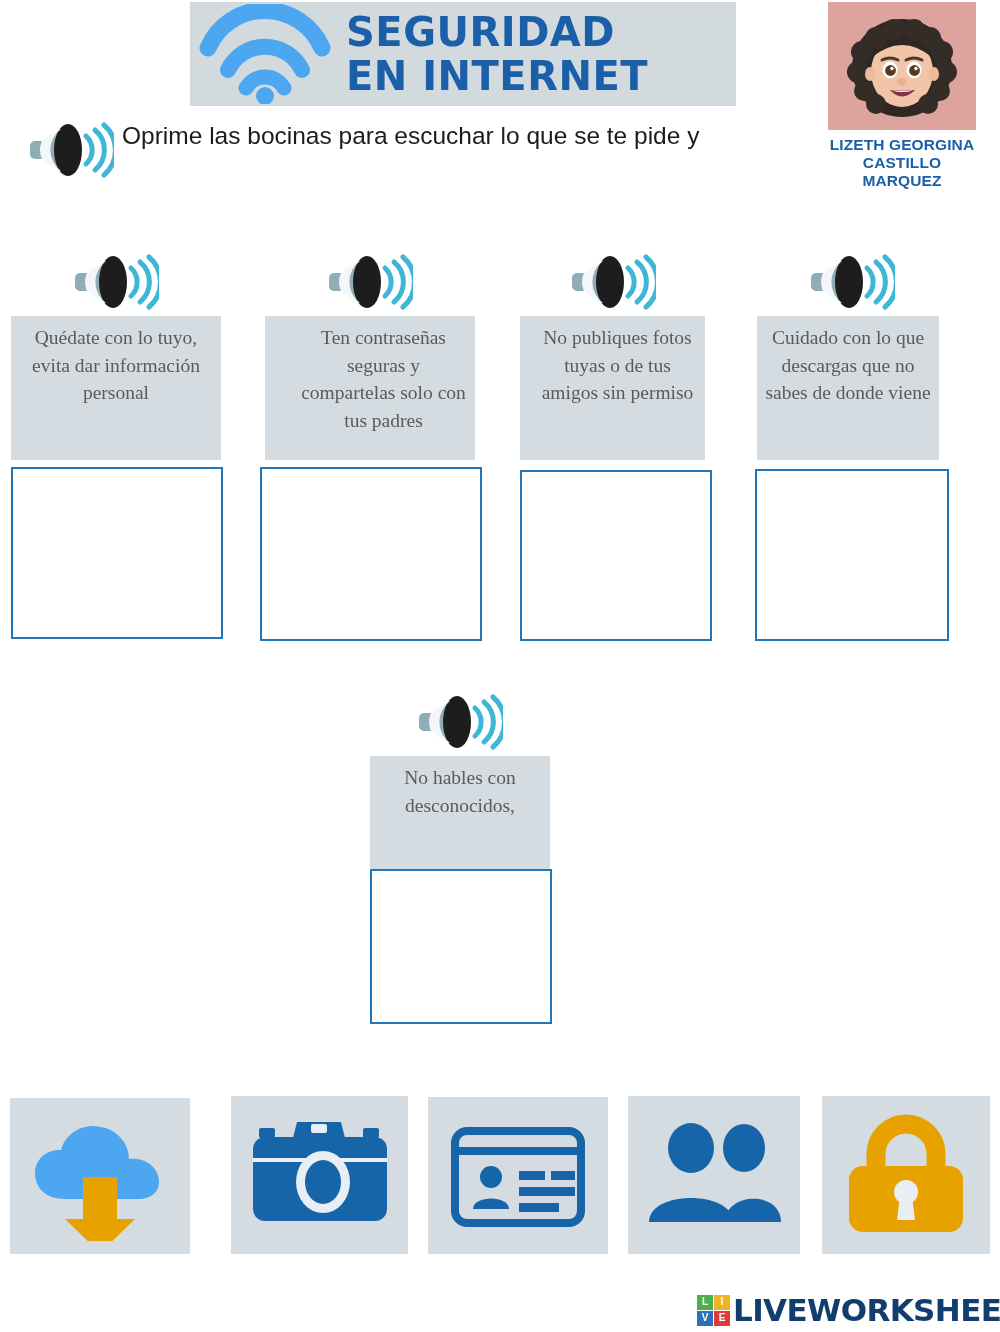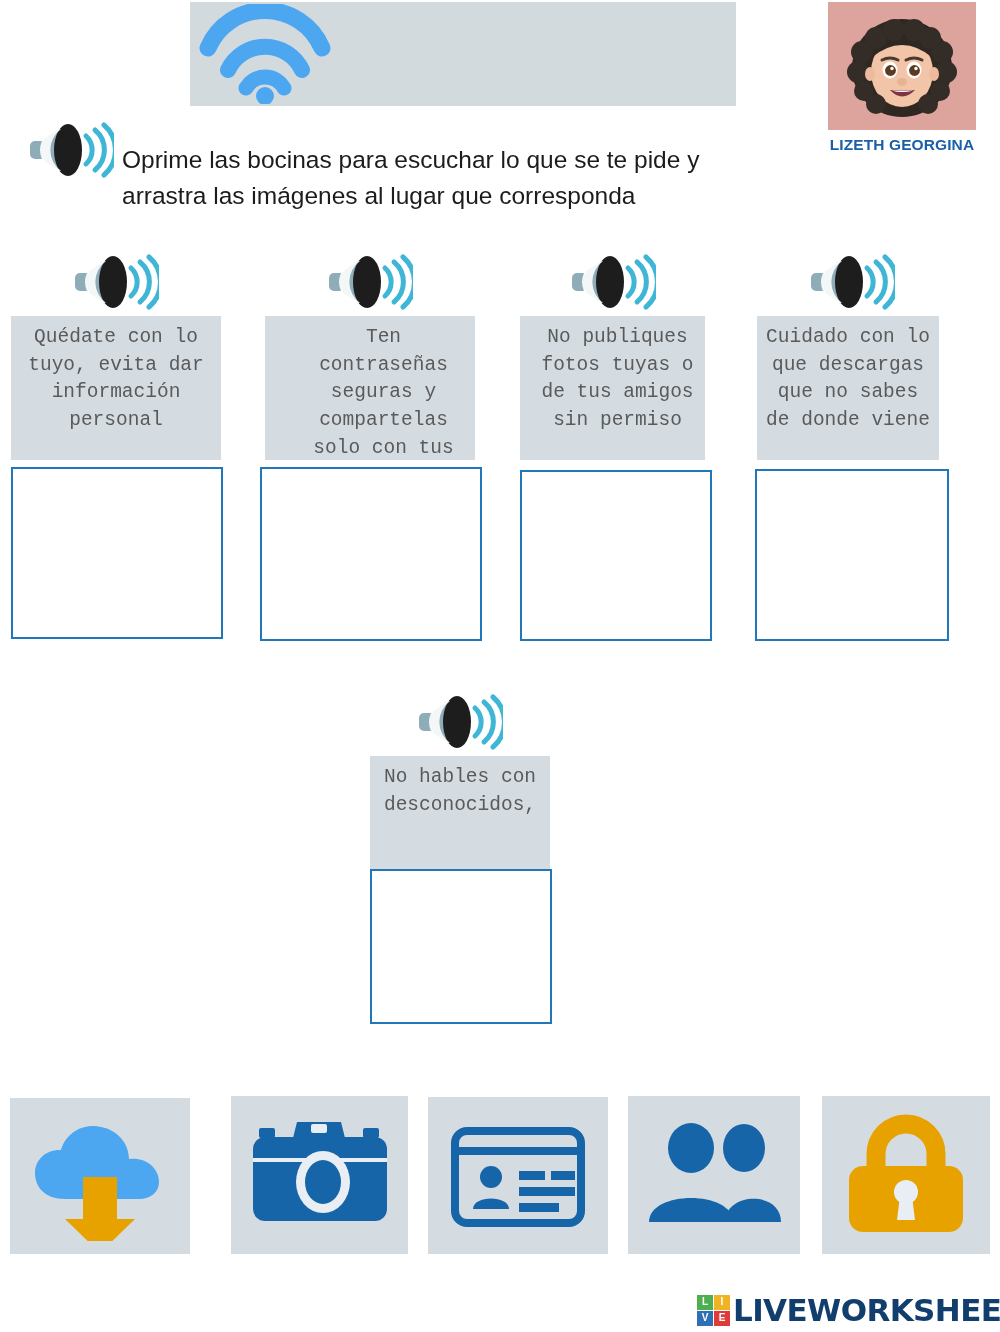--- a/index.html
+++ b/index.html
@@ -41,32 +41,31 @@
 
   
   .instr {
     position: absolute; left: 28px; top: 118px; width: 760px;
     display: flex; align-items: flex-start;
   }
   .instr-spk { flex: 0 0 86px; margin-top: 2px; }
   .instr-text {
     font-size: 24.5px; color: #1c1c1c; line-height: 1.45; margin-left: 8px;
     font-family: "Liberation Sans", sans-serif;
-    margin-top: 24px;
   }
 
   
   .card { position: absolute; }
   .card-spk { position:absolute; left:50%; transform:translateX(-50%); top:0; }
   .card-text {
     position: absolute; top: 64px; left: 0;
     background: #d5dce1; color: #5a5a5a;
     text-align: center; font-size: 19.5px; line-height: 1.42;
     padding: 8px 6px 6px 6px;
-    font-family: Liberation Mono, monospace;
+    font-family: Liberation Serif, serif;
     overflow: hidden;
   }
   .dropzone {
     position: absolute; background: #ffffff;
     border: 2px solid #2277b8;
   }
 
   
   .tile {
     position: absolute; background: #d5dce1;
@@ -97,20 +96,24 @@
   <div class="banner">
     <div class="banner-wifi">
       <svg viewBox="0 0 150 100" width="150" height="100">
         <g fill="none" stroke="#4da6f0" stroke-linecap="round">
           <path d="M18 44 A62 62 0 0 1 132 44" stroke-width="17"></path>
           <path d="M38 66 A41 41 0 0 1 112 66" stroke-width="16"></path>
           <path d="M56 84 A22 22 0 0 1 94 84" stroke-width="15"></path>
         </g>
         <circle cx="75" cy="92" r="9" fill="#4da6f0"></circle>
       </svg>
+    </div>
+    <div class="banner-text">
+      <div class="ln">SEGURIDAD</div>
+      <div class="ln ln2">EN INTERNET</div>
     </div>
   </div>
 
   <div class="avatar-wrap">
     <div class="avatar-img">
       <svg viewBox="0 0 148 128" width="148" height="128">
         <rect x="0" y="0" width="148" height="128" fill="#dda39d"></rect>
 
         <ellipse cx="74" cy="66" rx="50" ry="49" fill="#2e2722"></ellipse>
 
@@ -147,40 +150,40 @@
 
         <path d="M62 88 Q74 101 87 88 Z" fill="#803340"></path>
         <path d="M63.5 88.5 Q74 91.5 85.5 88.5 Z" fill="#ffffff"></path>
 
         <ellipse cx="42" cy="72" rx="5" ry="7" fill="#eeba9c"></ellipse>
         <ellipse cx="106" cy="72" rx="5" ry="7" fill="#eeba9c"></ellipse>
       </svg>
     </div>
     <div class="avatar-name">
       <div>LIZETH GEORGINA</div>
+      <div>CASTILLO MARQUEZ</div>
     </div>
   </div>
 
   <div class="instr">
     <div class="instr-spk">
       <svg viewBox="0 0 86 60" width="86" height="60">
         <rect x="2" y="21" width="16" height="18" rx="5" fill="#8fadb8"></rect>
         <path d="M16 19 L36 6 L36 54 L16 41 Z" fill="#8fadb8"></path>
         <ellipse cx="40" cy="30" rx="14" ry="26" fill="#1d1d1d"></ellipse>
         <path d="M33 9 A26 26 0 0 0 33 51 A21 21 0 0 1 33 9 Z" fill="#ffffff" opacity="0.9"></path>
         <g fill="none" stroke="#3fb6d6" stroke-linecap="round">
           <path d="M58 16 A19 19 0 0 1 58 44" stroke-width="5"></path>
           <path d="M67 10 A26 26 0 0 1 67 50" stroke-width="5"></path>
           <path d="M76 5 A33 33 0 0 1 76 55" stroke-width="5"></path>
         </g>
       </svg>
     </div>
     <div class="instr-text">
       <div>Oprime las bocinas para escuchar lo que se te pide y</div>
-      <div>arrastra las imágenes al lugar que corresponda</div>
     </div>
   </div>
 
   <div class="card" style="left:11px; top:252px; width:210px;">
     <div class="card-spk">
       <svg viewBox="0 0 86 60" width="86" height="60">
         <rect x="2" y="21" width="16" height="18" rx="5" fill="#8fadb8"></rect>
         <path d="M16 19 L36 6 L36 54 L16 41 Z" fill="#8fadb8"></path>
         <ellipse cx="40" cy="30" rx="14" ry="26" fill="#1d1d1d"></ellipse>
         <path d="M33 9 A26 26 0 0 0 33 51 A21 21 0 0 1 33 9 Z" fill="#ffffff" opacity="0.9"></path>

